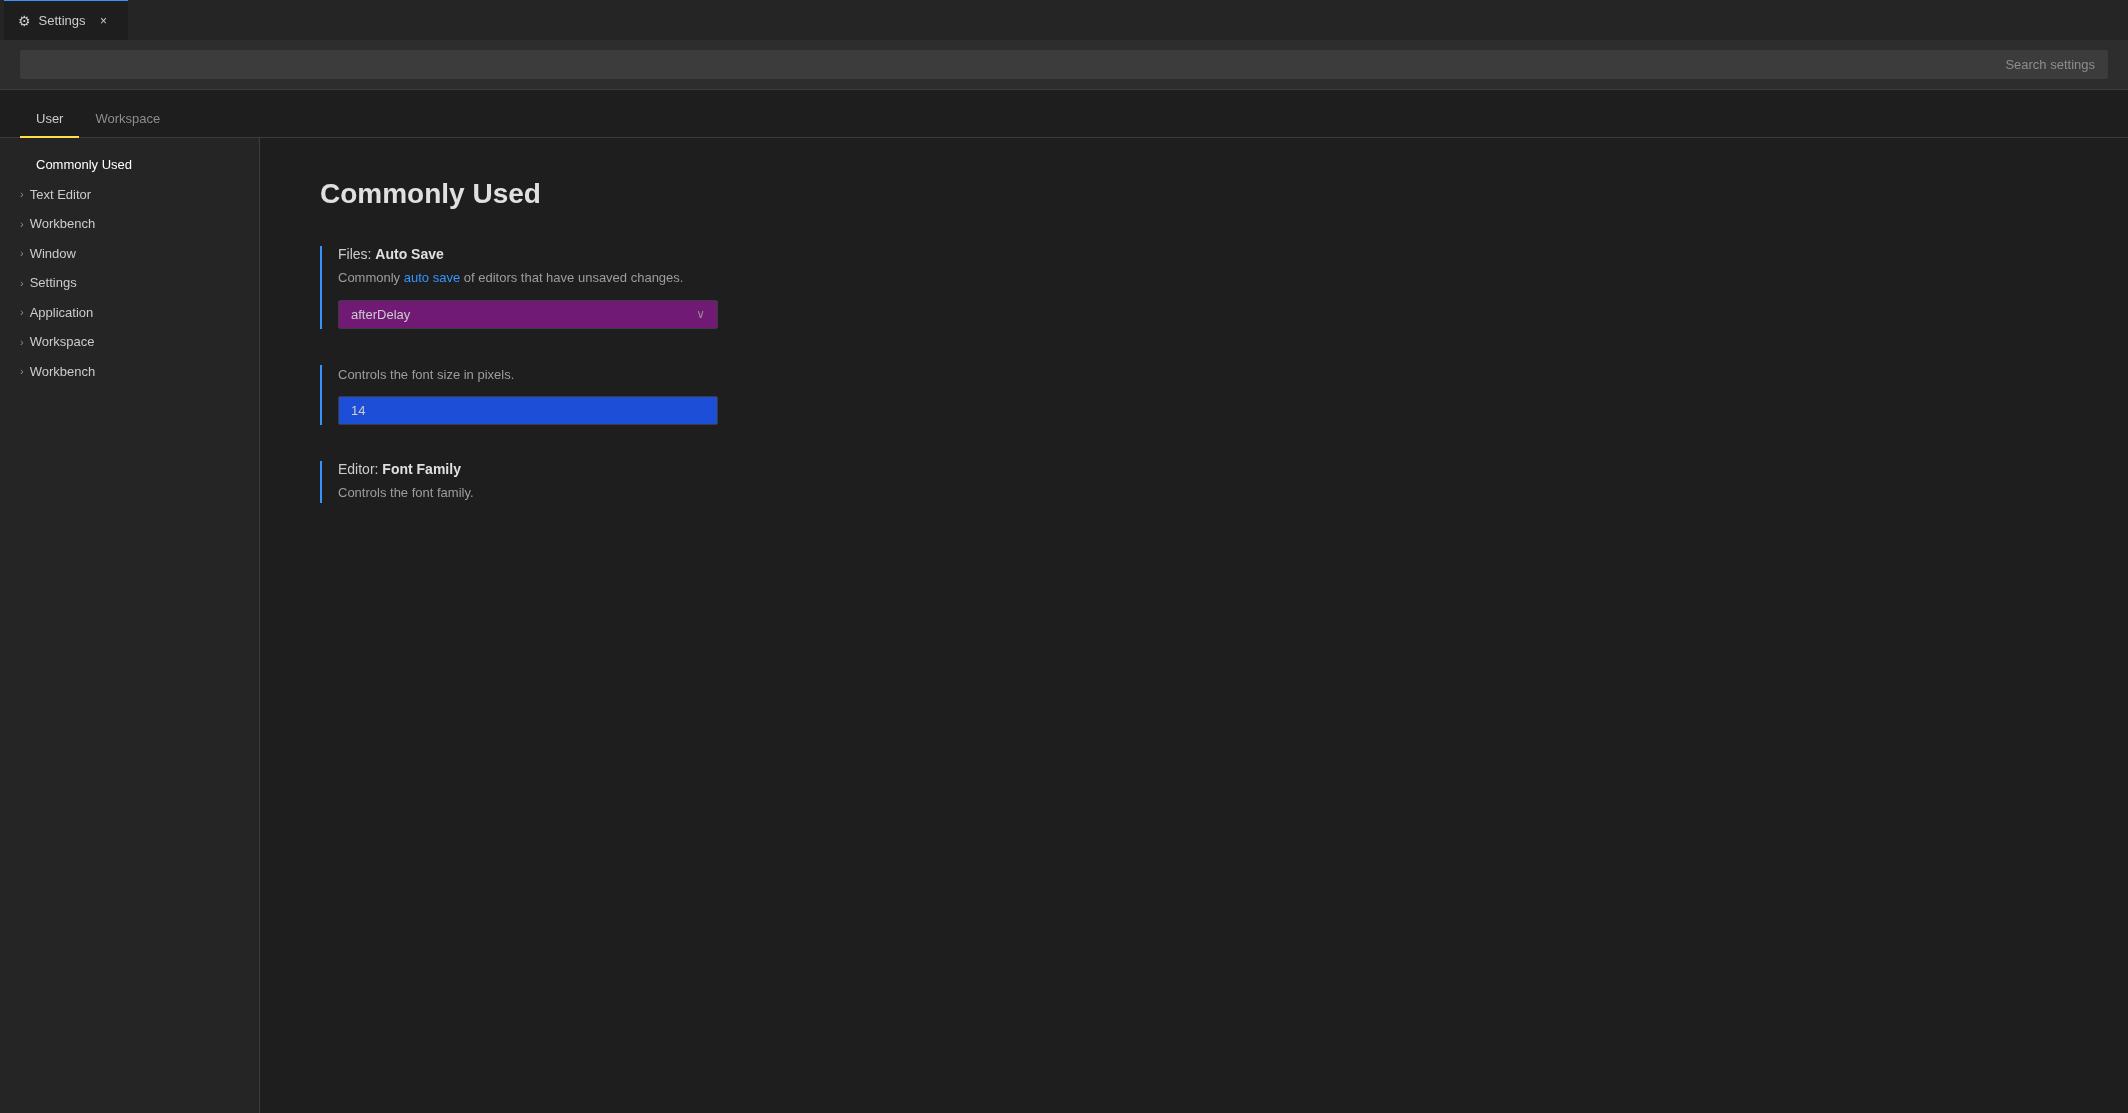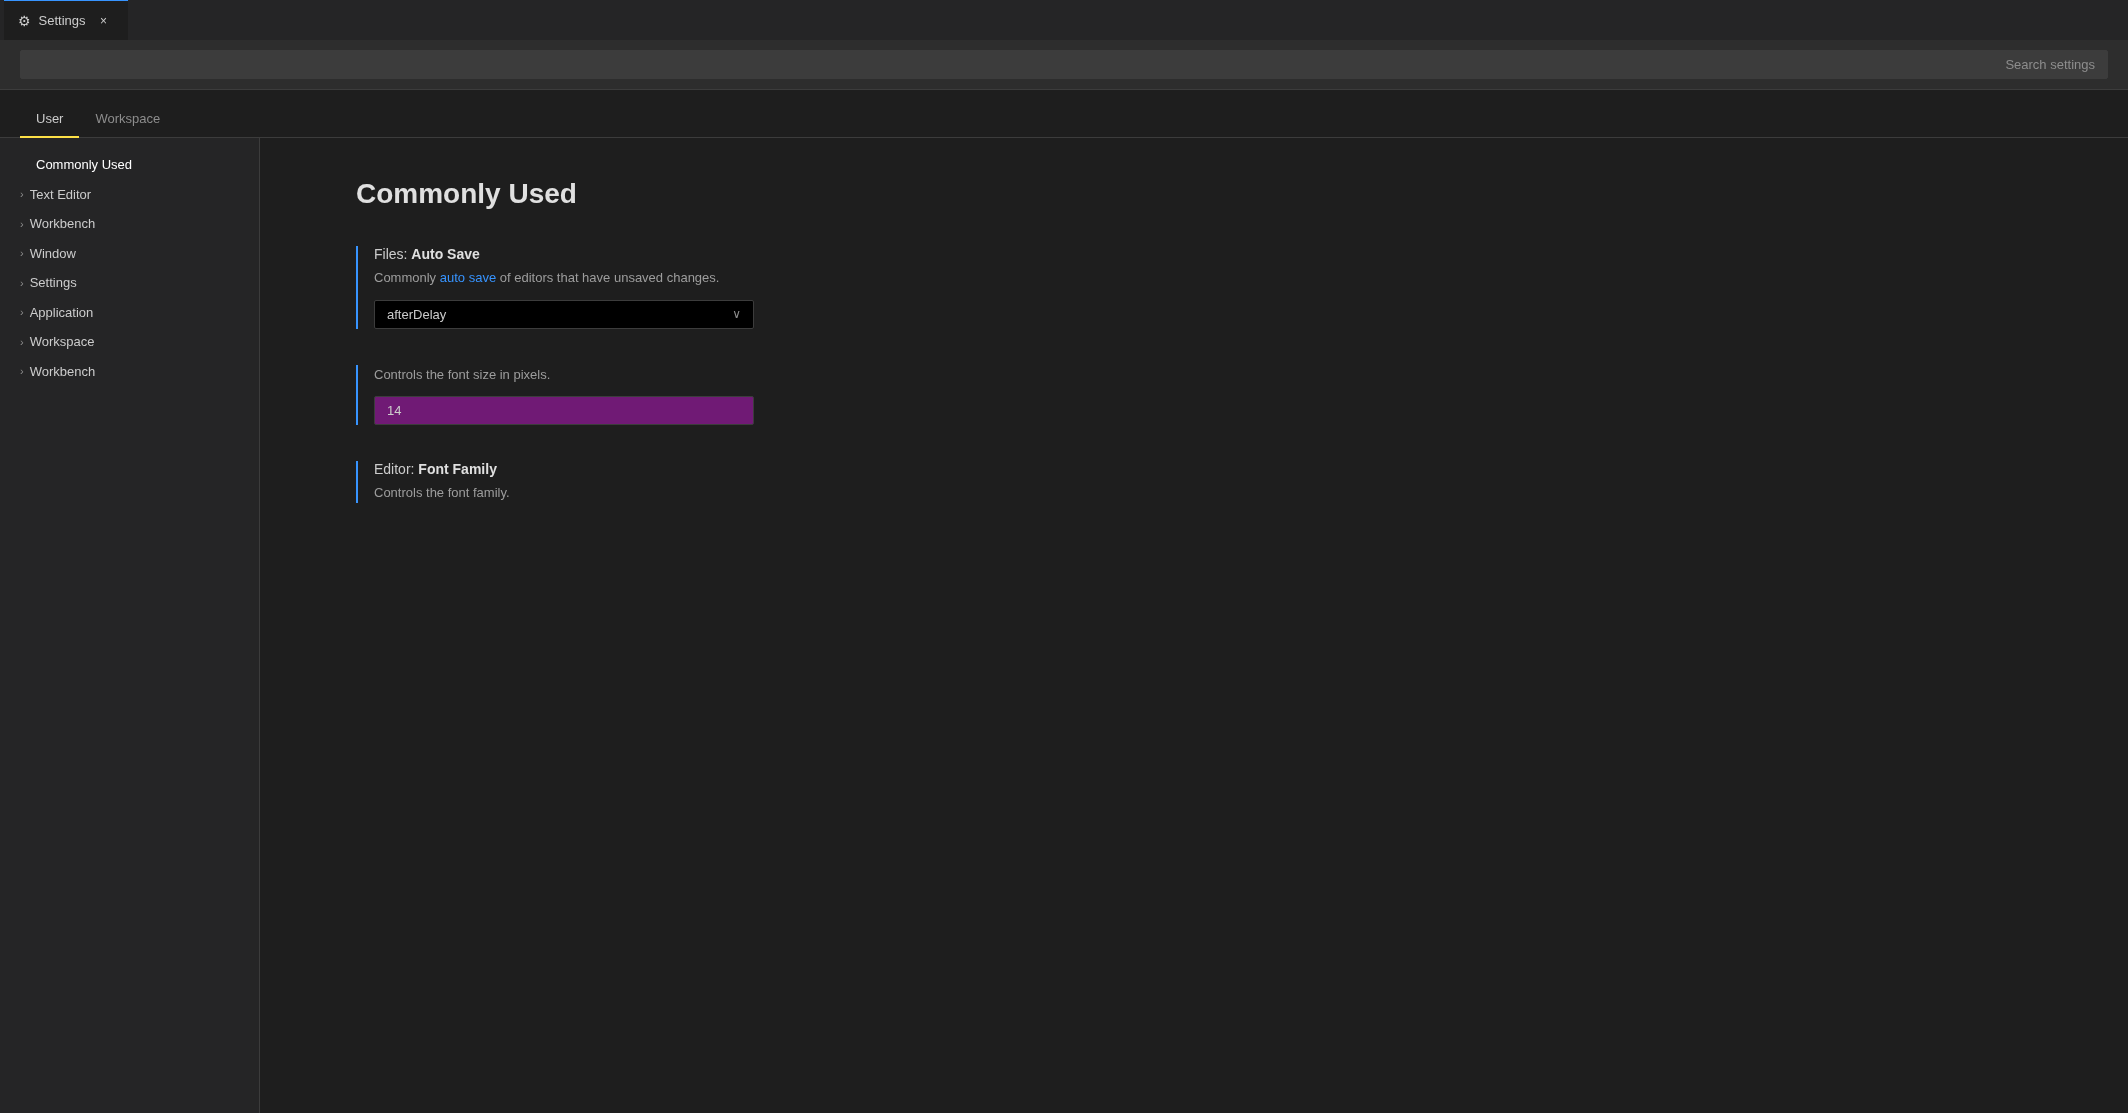--- a/index.html
+++ b/index.html
@@ -104,21 +104,20 @@
     .settings-tab.active {
       color: #cccccc;
       border-bottom: 2px solid #fde047;
     }
 
     
     .content-area {
       display: flex;
       flex: 1;
       overflow: hidden;
-      gap: 36px;
     }
 
     
     .sidebar {
       width: 260px;
       background-color: #252526;
       overflow-y: auto;
       padding: 12px 0;
       flex-shrink: 0;
       border-right: 1px solid #3c3c3c;
@@ -194,38 +193,38 @@
       color: #3794ff;
       text-decoration: none;
       cursor: pointer;
     }
 
     
     .setting-dropdown {
       display: flex;
       align-items: center;
       justify-content: space-between;
-      background-color: #000000;
+      background-color: #701a75;
       border: 1px solid #3c3c3c;
       color: #cccccc;
       padding: 6px 12px;
       width: 380px;
       cursor: pointer;
       font-size: 13px;
       border-radius: 2px;
     }
 
     .dropdown-chevron {
       font-size: 12px;
       color: #8d8d8d;
     }
 
     
     .setting-number-input {
-      background-color: #701a75;
+      background-color: #1d4ed8;
       border: 1px solid #3c3c3c;
       color: #cccccc;
       padding: 6px 12px;
       width: 380px;
       font-size: 13px;
       border-radius: 2px;
       outline: none;
     }
 
     

